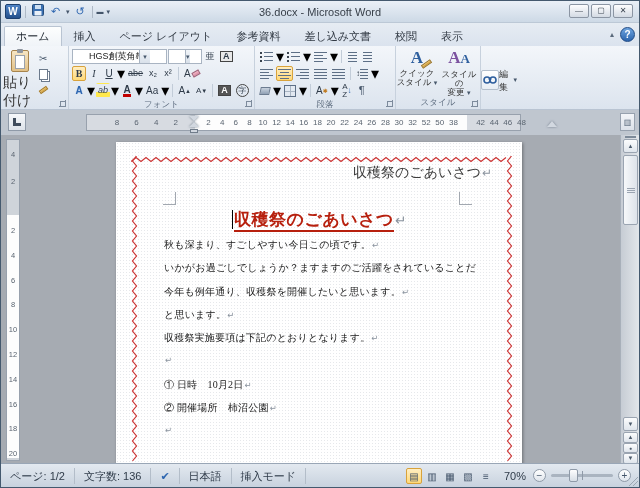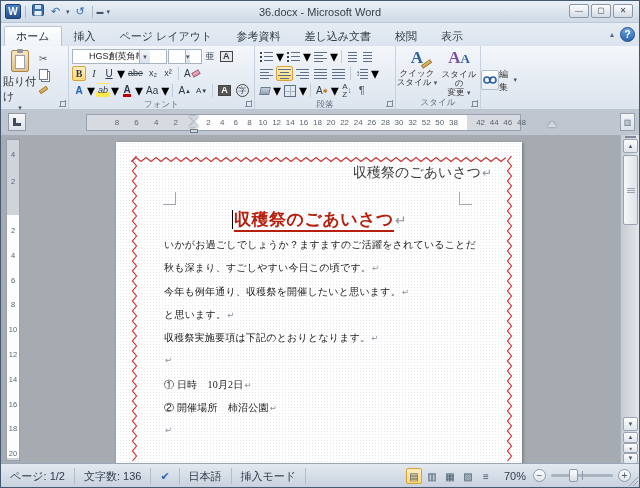--- a/index.html
+++ b/index.html
@@ -35,21 +35,21 @@
   .launcher{position:absolute;right:2px;bottom:2px;width:7px;height:7px;border-right:1px solid #7d8b9c;border-bottom:1px solid #7d8b9c;}
   .launcher:before{content:"";position:absolute;left:1px;top:1px;width:4px;height:4px;border-left:1px solid #7d8b9c;border-top:1px solid #7d8b9c;}
 
   
   .g-clip{width:66px;}
   .g-clip .gcontent{display:flex;}
   .pastebig{width:34px;display:flex;flex-direction:column;align-items:center;padding-top:2px;}
   .clipicon{width:18px;height:22px;position:relative;background:linear-gradient(#f7e6c4,#e2c187);border:1px solid #a8854d;border-radius:2px;}
   .clipicon .paper{position:absolute;left:3px;top:4px;width:10px;height:14px;background:#fff;border:1px solid #9aa2ad;}
   .clipicon .clip{position:absolute;left:5px;top:-2px;width:6px;height:4px;background:#8f96a0;border-radius:1px;}
-  .pastebig .blabel{font-size:11px;color:#333;margin-top:2px;}
+  .pastebig .blabel{font-size:14px;color:#333;margin-top:2px;}
   .minicol{display:flex;flex-direction:column;gap:2px;padding-top:3px;}
   .mbtn{width:26px;height:14px;display:flex;align-items:center;font-size:10px;color:#46566a;padding-left:2px;}
   .copyicon{width:9px;height:11px;border:1px solid #6c7a8c;background:#fff;box-shadow:2px 2px 0 -1px #fff,2px 2px 0 0 #6c7a8c;}
   .painticon{width:9px;height:4px;background:linear-gradient(#f3c96e,#cf9a2f);border:1px solid #a87b23;transform:rotate(-35deg);}
 
   
   .g-font{width:186px;}
   .frow{display:flex;align-items:center;height:17px;padding-left:3px;gap:1px;}
   .combo{height:15px;border:1px solid #a9b4c2;background:#fff;font-size:9px;color:#222;display:flex;align-items:center;padding:0 16px;white-space:nowrap;overflow:hidden;}
   .combo .cv{flex:1;overflow:hidden;}
@@ -473,23 +473,23 @@
       <div class="doc-header"><span>収穫祭のごあいさつ</span><span class="ret">↵</span></div>
 
       <div class="cm cm-left"></div>
       <div class="cm cm-right"></div>
 
       <div class="doc-titleline">
         <span class="cursor"></span><span class="doc-title" style="color: rgb(183, 32, 14); border-bottom-color: rgb(183, 32, 14);">収穫祭のごあいさつ</span><span class="ret">↵</span>
       </div>
 
       <div class="doc-paragraphs" id="paras">
+  <div class="doc-line"><span class="t">秋も深まり、すごしやすい今日この頃です。</span><span class="ret">↵</span></div>
+
   <div class="doc-line"><span class="t">いかがお過ごしでしょうか？ますますのご活躍をされていることだ</span><span class="ret"></span></div>
-
-  <div class="doc-line"><span class="t">秋も深まり、すごしやすい今日この頃です。</span><span class="ret">↵</span></div>
 
   <div class="doc-line"><span class="t">今年も例年通り、収穫祭を開催したいと思います。</span><span class="ret">↵</span></div>
 
   <div class="doc-line"><span class="t">と思います。</span><span class="ret">↵</span></div>
 
   <div class="doc-line"><span class="t">収穫祭実施要項は下記のとおりとなります。</span><span class="ret">↵</span></div>
 
   <div class="doc-line"><span class="t"></span><span class="ret">↵</span></div>
 
   <div class="doc-line"><span class="t">① 日時　10月2日</span><span class="ret">↵</span></div>

